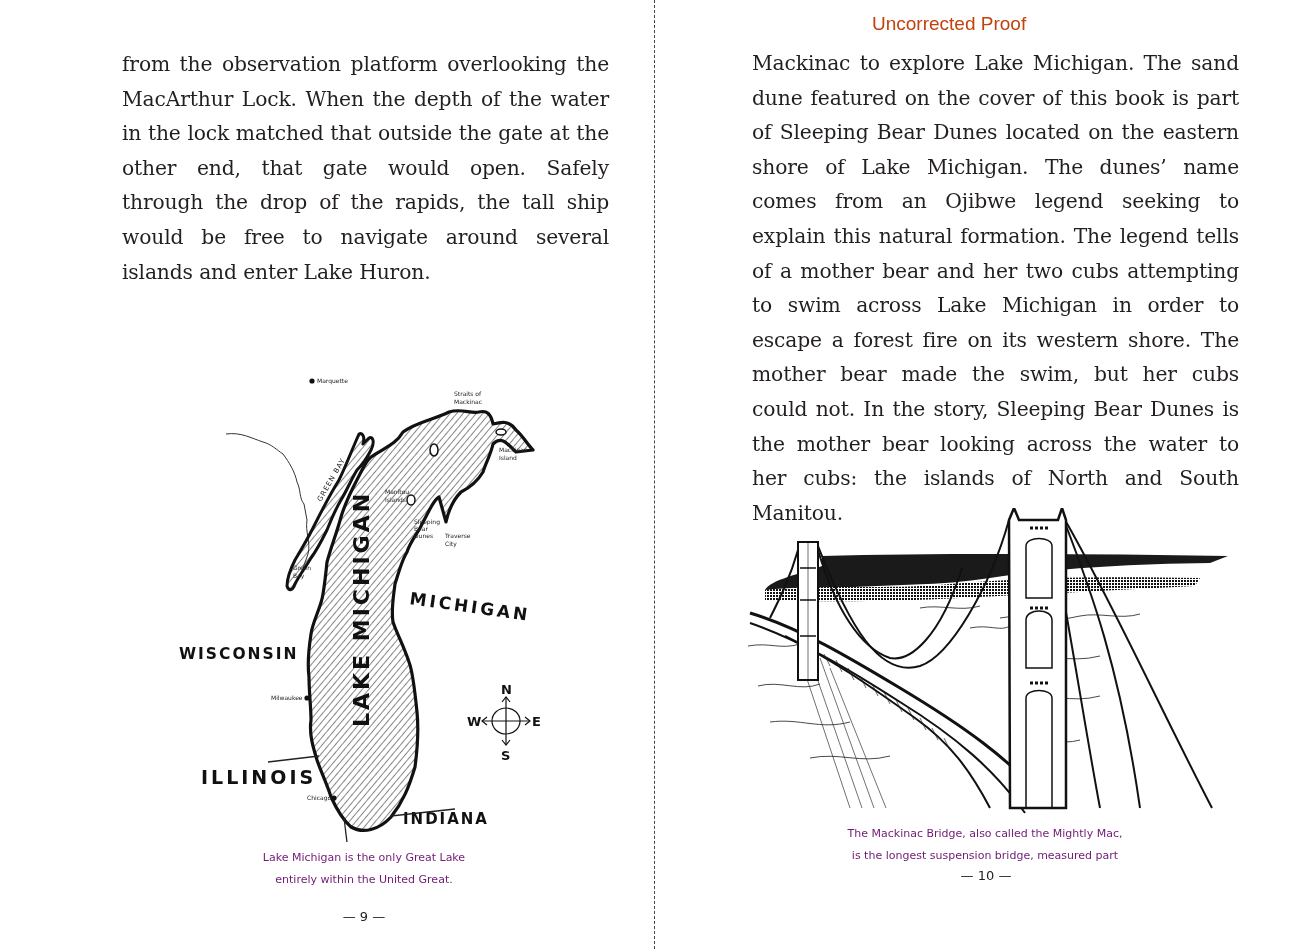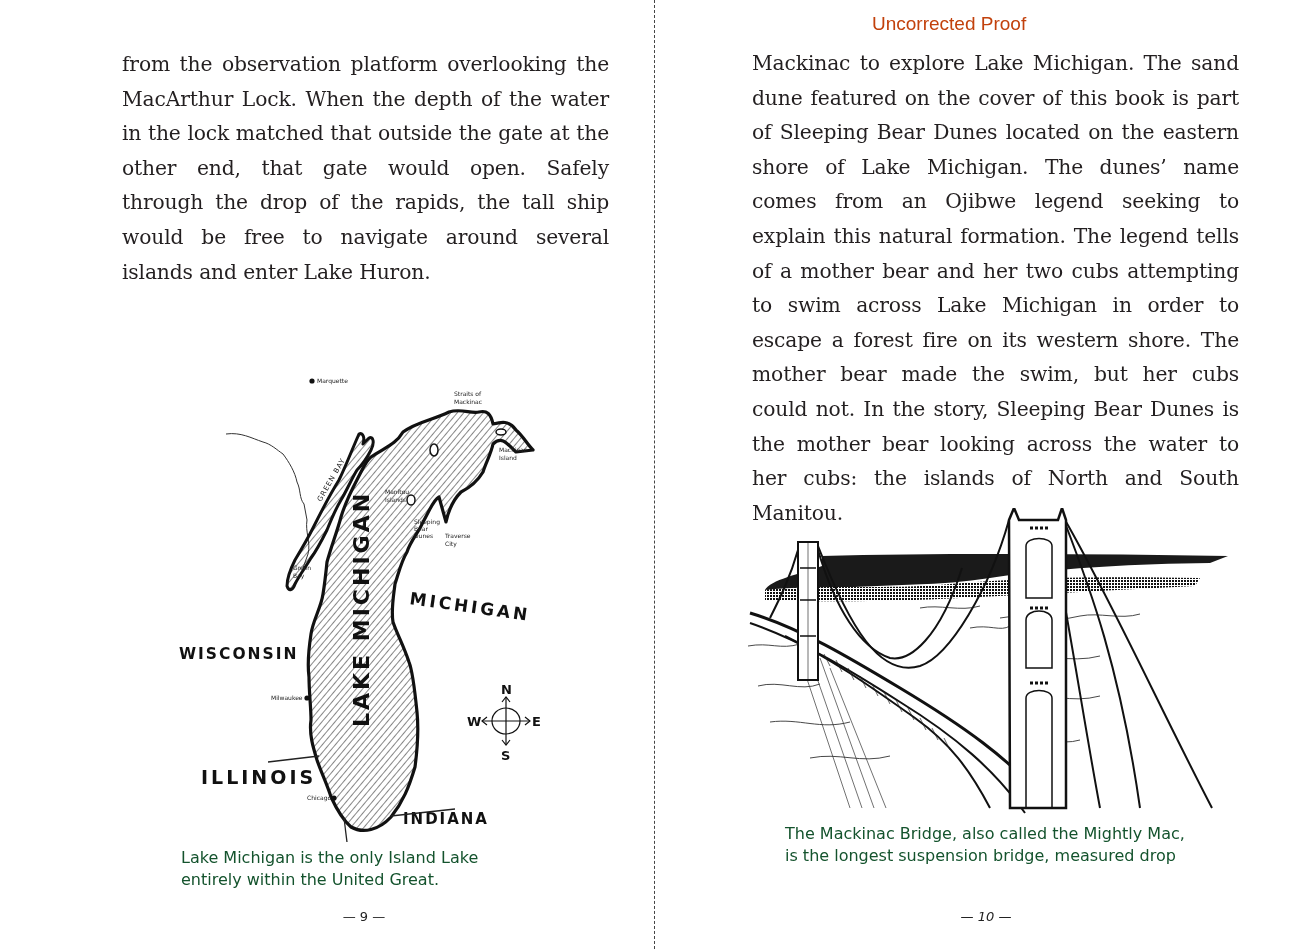--- a/index.html
+++ b/index.html
@@ -7,26 +7,26 @@
   .page { position: absolute; top: 0; height: 949px; }
   .page-left { left: 0; width: 654px; margin-left: 41px; }
   .page-right { left: 655px; width: 654px; }
   .divider { position: absolute; left: 654px; top: 0; width: 0; height: 949px; border-left: 1.5px dashed #444; }
   .proof-header { position: absolute; top: 13px; left: 217px; font-family: "Liberation Sans", sans-serif; font-size: 19px; color: #c2410c; }
   .body-text { position: absolute; font-family: "DejaVu Serif", serif; font-size: 20.3px; line-height: 34.6px; text-align: justify; color: #231f20; letter-spacing: -0.15px; }
   .body-text p { margin: 0; }
   .left-text { left: 81px; top: 47px; width: 487px; }
   .left-text p.second { margin-top: 14px; text-indent: 32px; }
   .right-text { left: 97px; top: 46px; width: 487px; }
-  .caption { position: absolute; font-family: "DejaVu Sans", sans-serif; font-size: 16px; line-height: 21.5px; color: #14532d; }
+  .caption { position: absolute; font-family: "DejaVu Sans", sans-serif; font-size: 11px; line-height: 21.5px; text-align: center; color: #701a75; }
   .left-caption { left: 140px; top: 847px; width: 366px; }
   .right-caption { left: 130px; top: 823px; width: 400px; }
   .page-number { position: absolute; font-family: "DejaVu Sans", sans-serif; font-size: 13px; color: #222; text-align: center; width: 100px; }
   .left-pn { left: 273px; top: 909px; }
-  .right-pn { left: 281px; top: 909px; font-style: italic; }
+  .right-pn { left: 281px; top: 868px; }
   .illustration { position: absolute; }
   .map { left: 130px; top: 372px; width: 410px; height: 470px; }
   .bridge { left: 85px; top: 508px; width: 490px; height: 310px; }
   .map-label { font-family: "DejaVu Sans", sans-serif; font-weight: bold; fill: #111; }
   .map-small { font-family: "DejaVu Sans", sans-serif; font-size: 6px; fill: #222; }
 </style>
 </head>
 <body>
 
 <div class="divider"></div>
@@ -93,21 +93,21 @@
       <line x1="311" y1="349" x2="359" y2="349" stroke="#111" stroke-width="1.2"></line>
       <path d="M331,330 L335,325 L339,330 M331,368 L335,373 L339,368 M316,345 L311,349 L316,353 M354,345 L359,349 L354,353" fill="none" stroke="#111" stroke-width="1.2"></path>
       <text class="map-label" x="330" y="322" style="font-size:13px;">N</text>
       <text class="map-label" x="330" y="388" style="font-size:13px;">S</text>
       <text class="map-label" x="296" y="354" style="font-size:13px;">W</text>
       <text class="map-label" x="361" y="354" style="font-size:13px;">E</text>
     </g>
   </svg>
 
   <div class="caption left-caption">
-    <div>Lake Michigan is the only Island Lake</div>
+    <div>Lake Michigan is the only Great Lake</div>
     <div>entirely within the United Great.</div>
   </div>
   <div class="page-number left-pn">— 9 —</div>
 </div>
 
 <div class="page page-right">
   <div class="proof-header">Uncorrected Proof</div>
   <div class="body-text right-text">
     <p>Mackinac to explore Lake Michigan. The sand dune featured on the cover of this book is part of Sleeping Bear Dunes located on the eastern shore of Lake Michigan. The dunes’ name comes from an Ojibwe legend seeking to explain this natural formation. The legend tells of a mother bear and her two cubs attempting to swim across Lake Michigan in order to escape a forest fire on its western shore. The mother bear made the swim, but her cubs could not. In the story, Sleeping Bear Dunes is the mother bear looking across the water to her cubs: the islands of North and South Manitou.</p>
   </div>
@@ -167,16 +167,16 @@
       <path d="M269,12 L274,0 L279,12 L318,12 L322,0 L326,12 L326,300 L270,300 Z"></path>
       <path d="M286,38 C286,28 312,28 312,38 L312,90 L286,90 Z" fill="none" stroke-width="1.5"></path>
       <path d="M286,112 C286,100 312,100 312,112 L312,160 L286,160 Z" fill="none" stroke-width="1.5"></path>
       <path d="M286,190 C286,180 312,180 312,190 L312,300 L286,300 Z" fill="none" stroke-width="1.5"></path>
       <path d="M290,20 L308,20 M290,100 L308,100 M290,175 L308,175" stroke-width="3" stroke-dasharray="3 2"></path>
     </g>
   </svg>
 
   <div class="caption right-caption">
     <div>The Mackinac Bridge, also called the Mightly Mac,</div>
-    <div>is the longest suspension bridge, measured drop</div>
+    <div>is the longest suspension bridge, measured part</div>
   </div>
   <div class="page-number right-pn">— 10 —</div>
 </div>
 
 </body></html>

